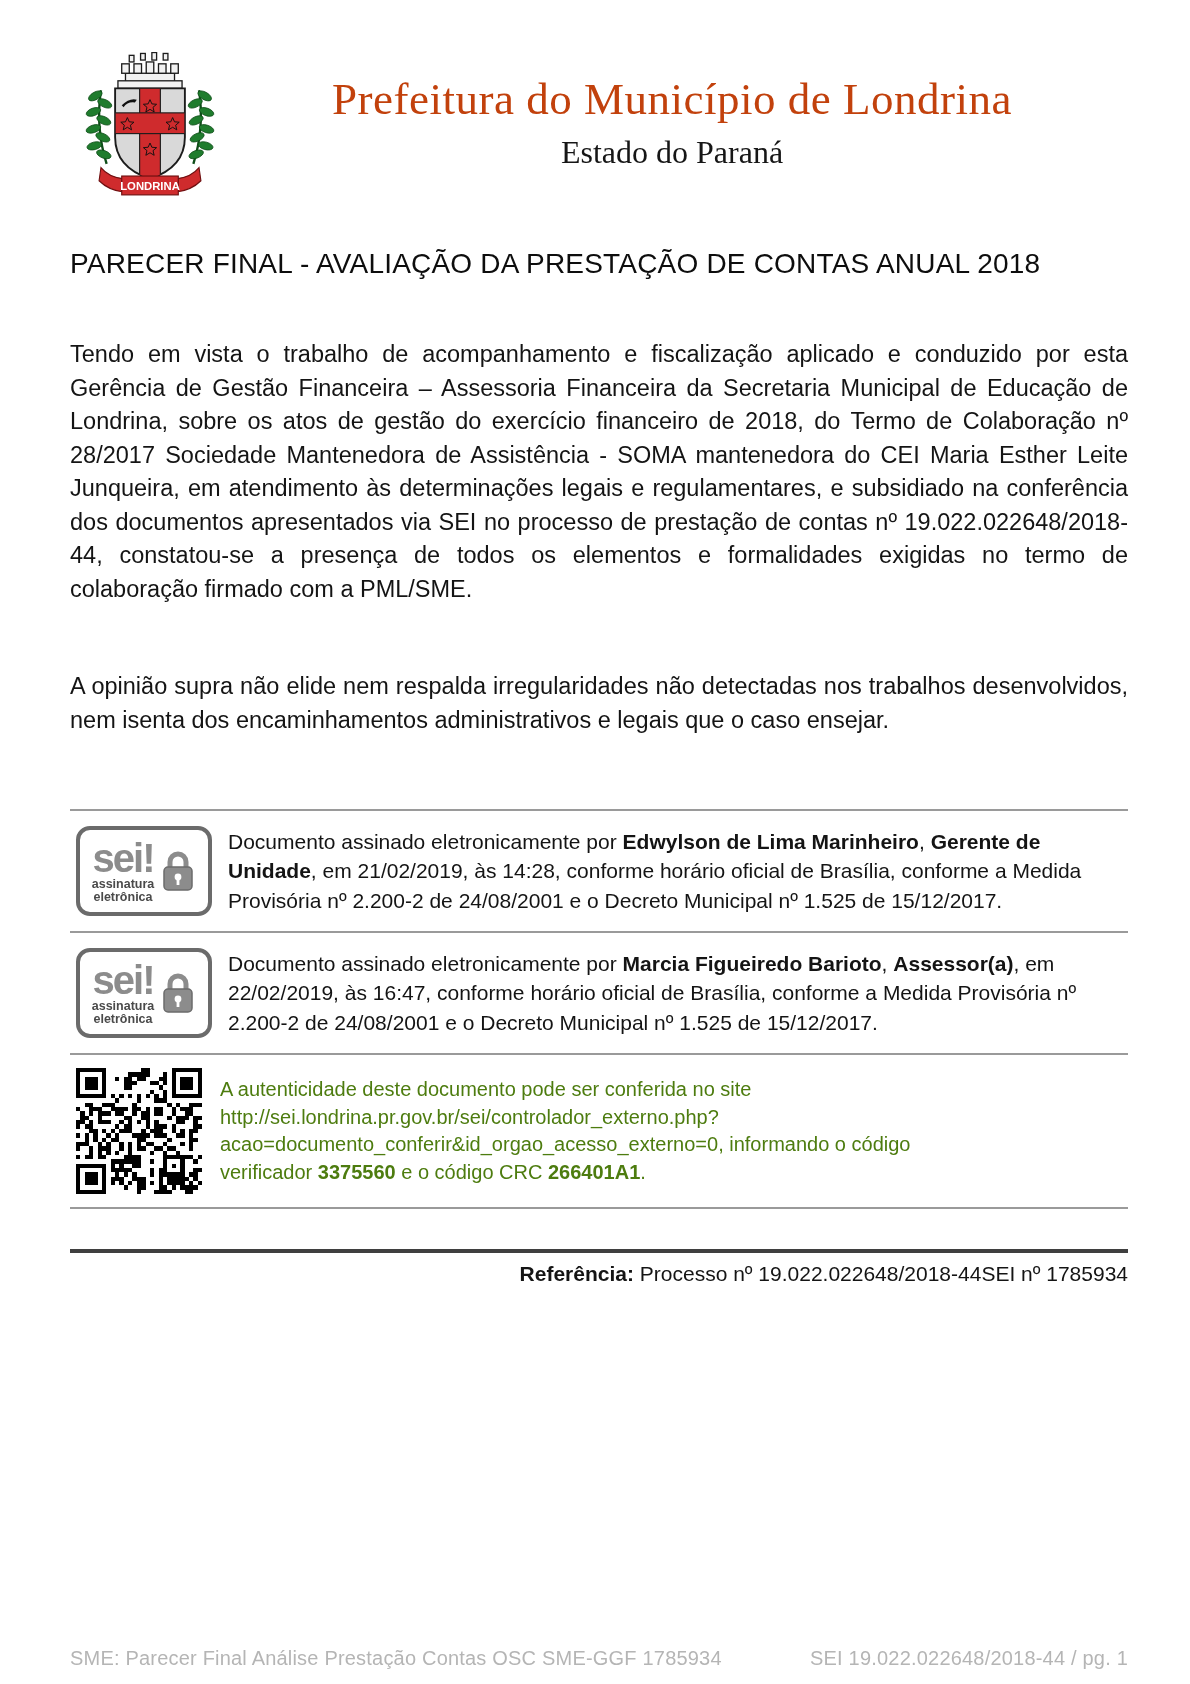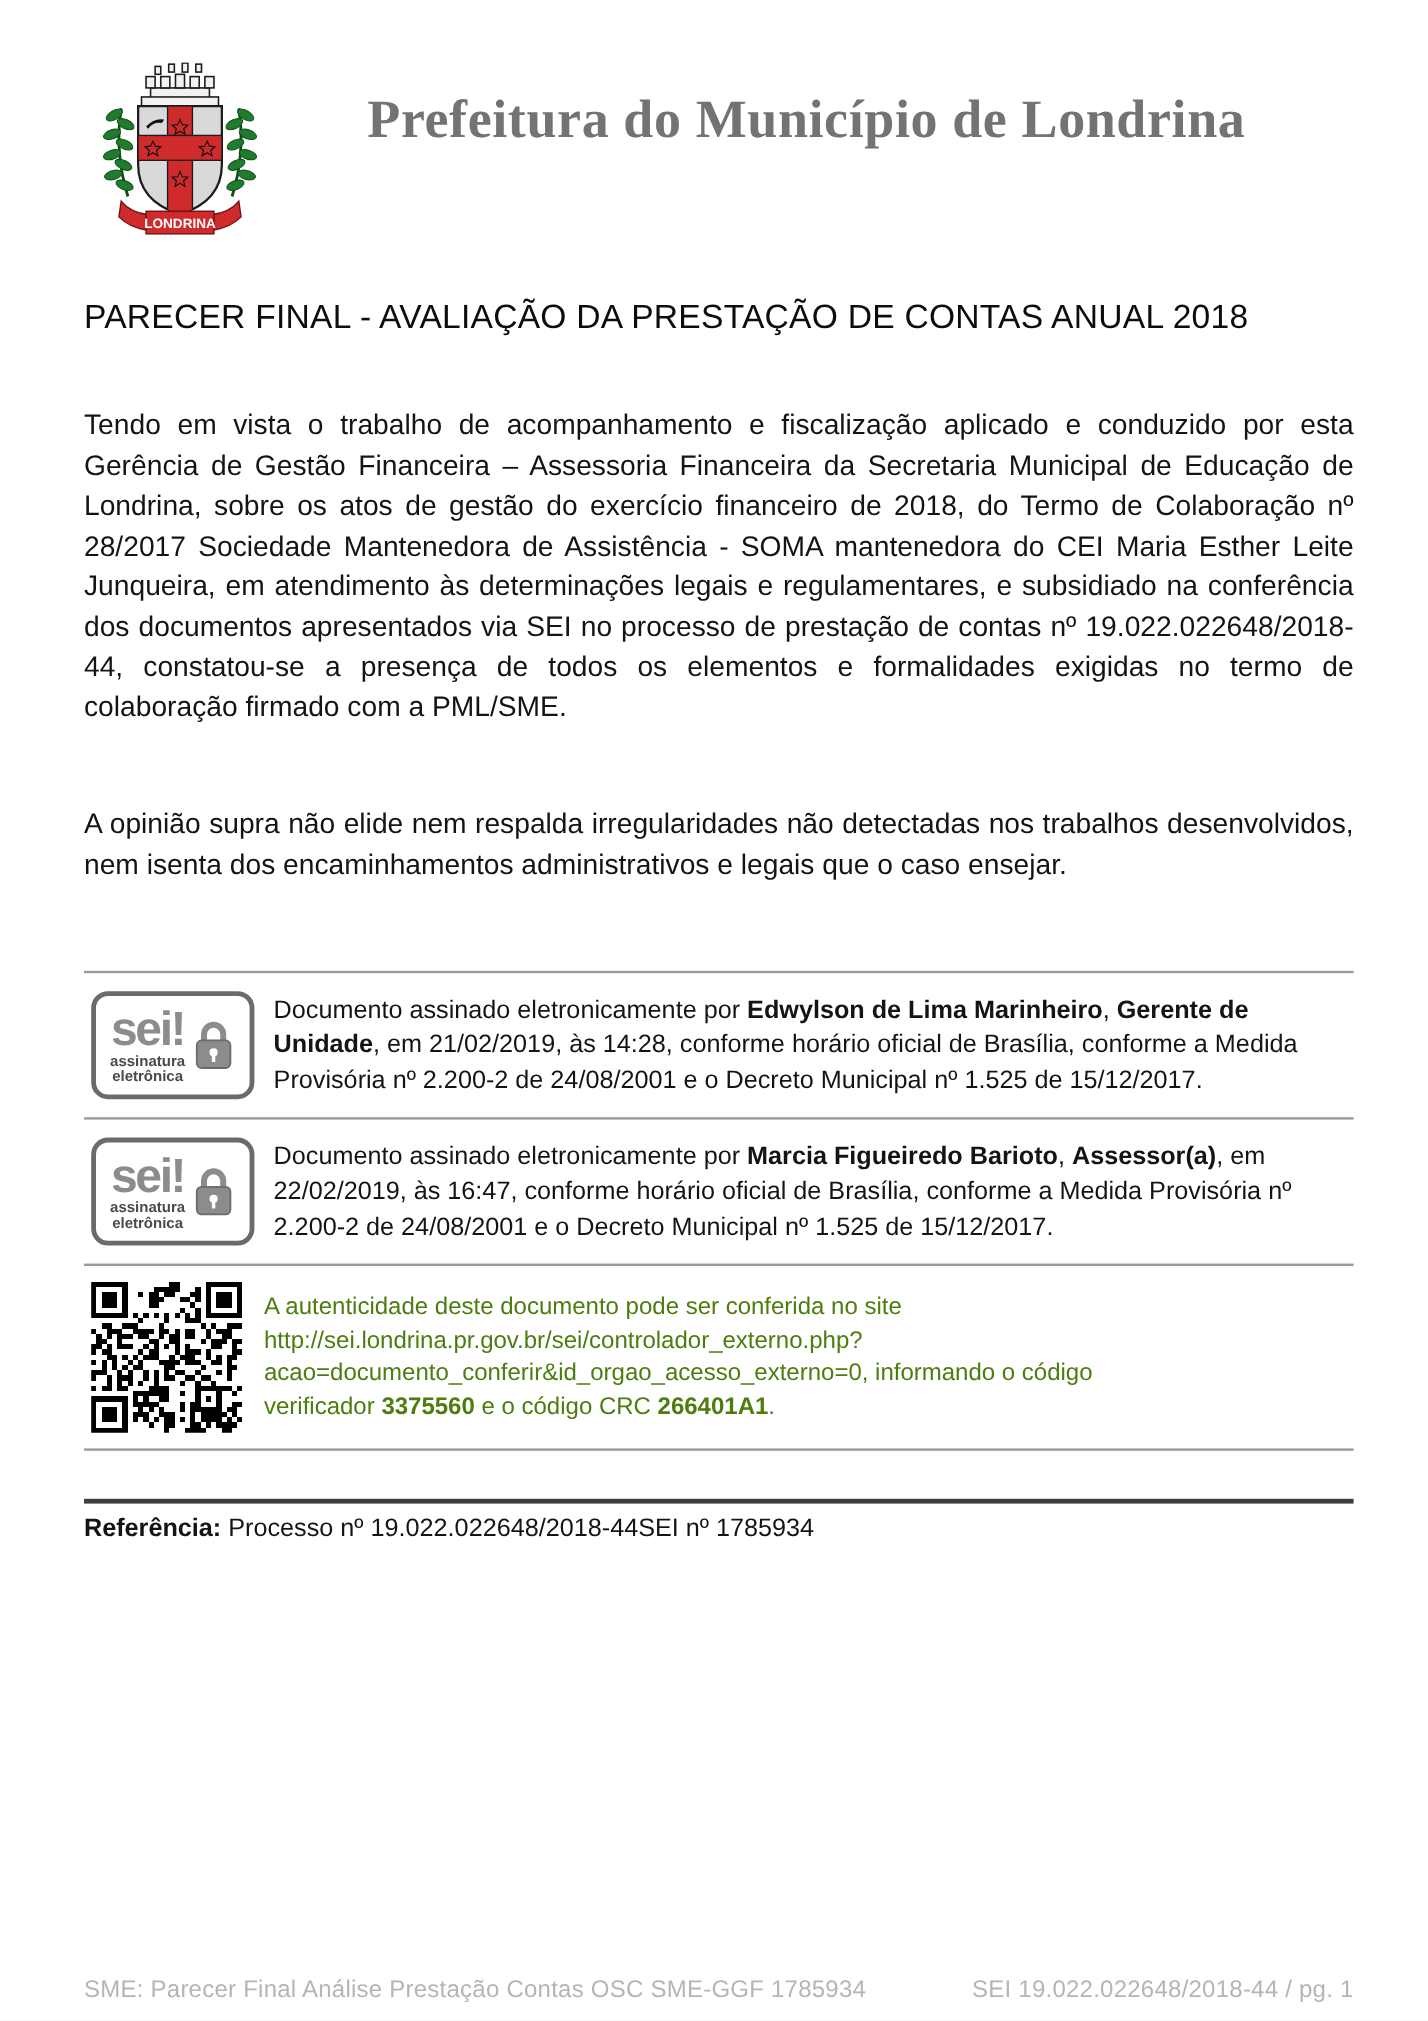--- a/index.html
+++ b/index.html
@@ -11,21 +11,21 @@
     background:#ffffff;
     font-family:"Liberation Sans", sans-serif;
     color:#111;
     padding:52px 62px 0 70px;
     overflow:hidden;
   }
   
   .header { display:flex; align-items:flex-start; height:150px; }
   .crest { width:132px; height:150px; flex:0 0 132px; margin-left:14px; }
   .header-titles { flex:1; text-align:center; padding-top:22px; font-family:"Liberation Serif", serif; }
-  .org-name { font-size:45px; line-height:50px; letter-spacing:0.5px; color:#737373;font-weight:bold; }
+  .org-name { font-size:45px; line-height:50px; letter-spacing:0.5px; color:#c2410c; }
   .org-sub  { font-size:32px; line-height:40px; margin-top:8px; color:#161616; }
   
   .doc-title {
     margin-top:46px;
     font-size:28px; font-weight:normal; letter-spacing:0.2px;
     white-space:nowrap;
     color:#0d0d0d;
   }
   
   .para {
@@ -61,21 +61,21 @@
   }
   .sei-cap { font-size:12.5px; font-weight:bold; color:#4a4a4a; letter-spacing:0; line-height:13px; }
   .padlock { width:36px; height:44px; }
   
   .qr-row { padding:13px 0 13px 6px; }
   .qr-box { flex:0 0 126px; width:126px; height:126px; }
   .qr-text { font-size:20px; line-height:27.5px; color:#4d7c0f; padding-left:18px; flex:1; }
   
   .ref-rule { margin-top:40px; height:4px; background:#3f3f3f; }
   .ref-row {
-    display:flex; justify-content:flex-start;
+    display:flex; justify-content:flex-end;
     margin-top:9px;
     font-size:21px; color:#141414;
   }
   
   .footer {
     position:absolute; left:70px; right:62px; bottom:14px;
     display:flex; justify-content:space-between;
     font-size:20px; color:#b5b5b5; letter-spacing:0.2px;
   }
 </style>
@@ -144,20 +144,21 @@
 
       <g>
         <path d="M18,122 q8,10 24,12 l0,14 q-16,-2 -26,-12 z" fill="#cf2b2d" stroke="#6e0f10" stroke-width="1.2"></path>
         <path d="M122,122 q-8,10 -24,12 l0,14 q16,-2 26,-12 z" fill="#cf2b2d" stroke="#6e0f10" stroke-width="1.2"></path>
         <rect x="40" y="131" width="60" height="20" fill="#cf2b2d" stroke="#6e0f10" stroke-width="1.2"></rect>
         <text x="70" y="146" text-anchor="middle" font-size="12" font-weight="bold" fill="#ffffff" font-family="Liberation Sans, sans-serif">LONDRINA</text>
       </g>
     </svg>
     <div class="header-titles">
       <div class="org-name">Prefeitura do Município de Londrina</div>
+      <div class="org-sub">Estado do Paraná</div>
     </div>
   </div>
 
   <div class="doc-title">PARECER FINAL - AVALIAÇÃO DA PRESTAÇÃO DE CONTAS ANUAL 2018</div>
 
   <p class="para para-1">Tendo em vista o trabalho de acompanhamento e fiscalização aplicado e conduzido por esta Gerência de Gestão Financeira – Assessoria Financeira da Secretaria Municipal de Educação de Londrina, sobre os atos de gestão do exercício financeiro de 2018, do Termo de Colaboração nº 28/2017 Sociedade Mantenedora de Assistência - SOMA mantenedora do CEI Maria Esther Leite Junqueira, em atendimento às determinações legais e regulamentares, e subsidiado na conferência dos documentos apresentados via SEI no processo de prestação de contas nº 19.022.022648/2018-44, constatou-se a presença de todos os elementos e formalidades exigidas no termo de colaboração firmado com a PML/SME.</p>
   <p class="para para-2">A opinião supra não elide nem respalda irregularidades não detectadas nos trabalhos desenvolvidos, nem isenta dos encaminhamentos administrativos e legais que o caso ensejar.</p>
 
   <div class="sig-table">
 

